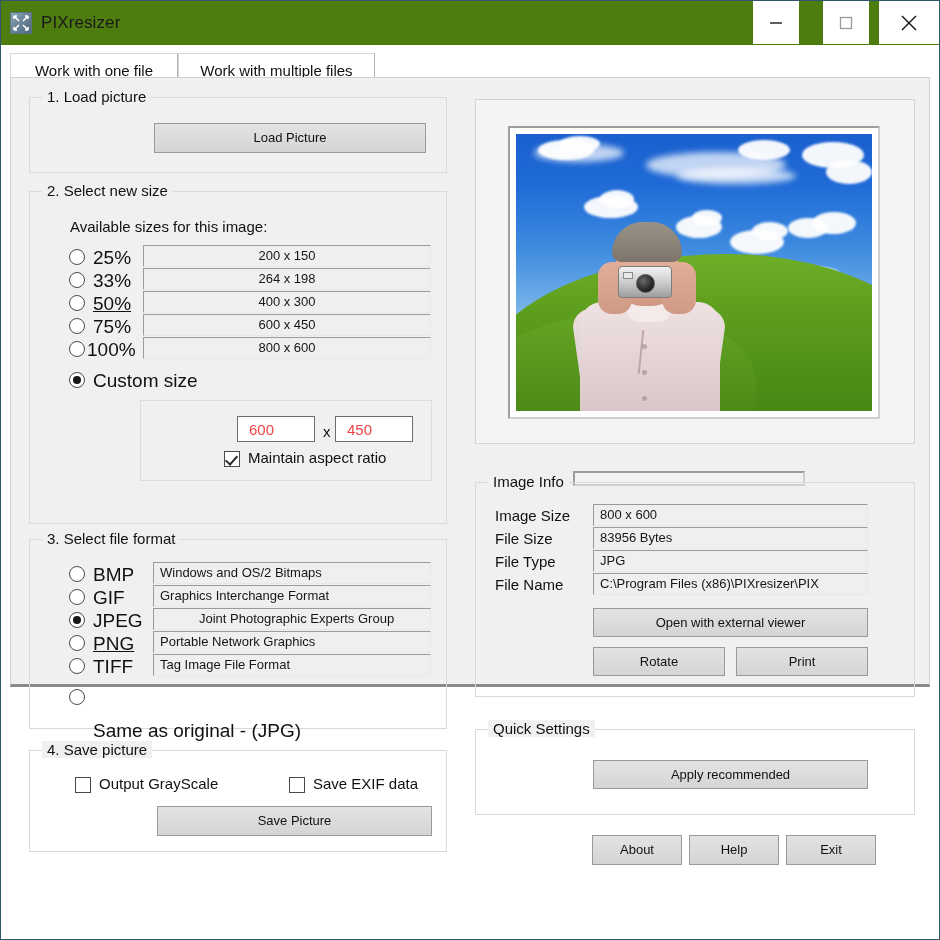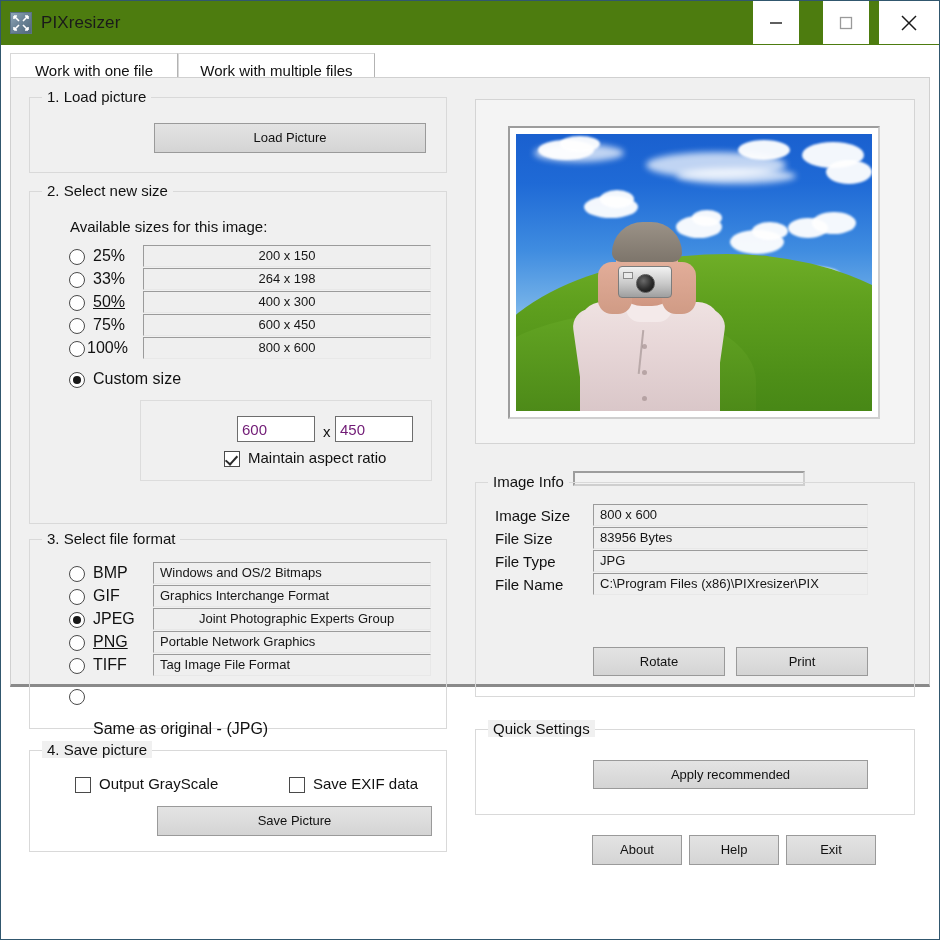--- a/index.html
+++ b/index.html
@@ -126,21 +126,21 @@
   .radio.on::after {
     content: "";
     position: absolute;
     left: 3px; top: 3px;
     width: 8px; height: 8px;
     border-radius: 50%;
     background: #161616;
   }
   .radio-label {
     position: absolute;
-    font-size: 16px;
+    font-size: 19px;
     color: #111;
     white-space: nowrap;
   }
 
   
   .check {
     position: absolute;
     width: 16px; height: 16px;
     border: 1px solid #4a4a4a;
     background: #ffffff;
@@ -172,22 +172,22 @@
   }
   .field.center { text-align: center; }
   .field.left { text-align: left; padding-left: 6px; }
 
   .input {
     position: absolute;
     box-sizing: border-box;
     background: #ffffff;
     border: 1px solid #6d6d6d;
     font-size: 15px;
-    color: #701a75;
-    padding-left: 4px;
+    color: #ef4444;
+    padding-left: 11px;
     line-height: 1;
     font-family: "Liberation Sans", sans-serif;
   }
 
   .plain-label {
     position: absolute;
     font-size: 15px;
     color: #111;
     white-space: nowrap;
   }
@@ -514,20 +514,21 @@
 
       <span class="plain-label" style="left:19px; top:47px;">File Size</span>
       <div class="field left" style="left:117px; top:44px; width:275px; height:22px; line-height:20px;">83956 Bytes</div>
 
       <span class="plain-label" style="left:19px; top:70px;">File Type</span>
       <div class="field left" style="left:117px; top:67px; width:275px; height:22px; line-height:20px;">JPG</div>
 
       <span class="plain-label" style="left:19px; top:93px;">File Name</span>
       <div class="field left" style="left:117px; top:90px; width:275px; height:22px; line-height:20px;">C:\Program Files (x86)\PIXresizer\PIX</div>
 
+      <div class="btn" style="left:117px; top:125px; width:275px; height:29px; line-height:27px;">Open with external viewer</div>
       <div class="btn" style="left:117px; top:164px; width:132px; height:29px; line-height:27px;">Rotate</div>
       <div class="btn" style="left:260px; top:164px; width:132px; height:29px; line-height:27px;">Print</div>
     </div>
 
     <div class="group" style="left:464px; top:651px; width:440px; height:86px;">
       <span class="group-title">Quick Settings</span>
       <div class="btn" style="left:117px; top:30px; width:275px; height:29px; line-height:27px;">Apply recommended</div>
     </div>
 
     <div class="btn" style="left:581px; top:757px; width:90px; height:30px; line-height:28px;">About</div>

